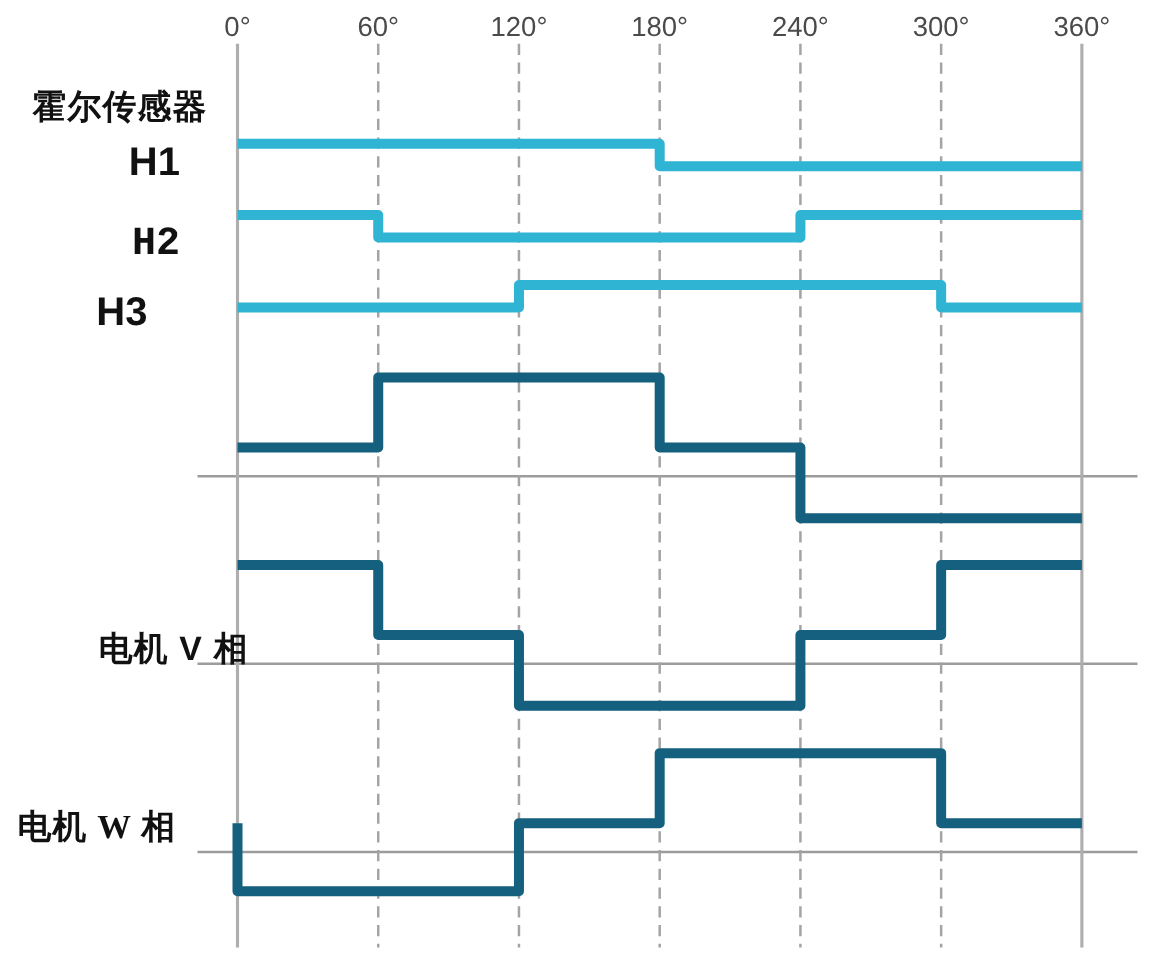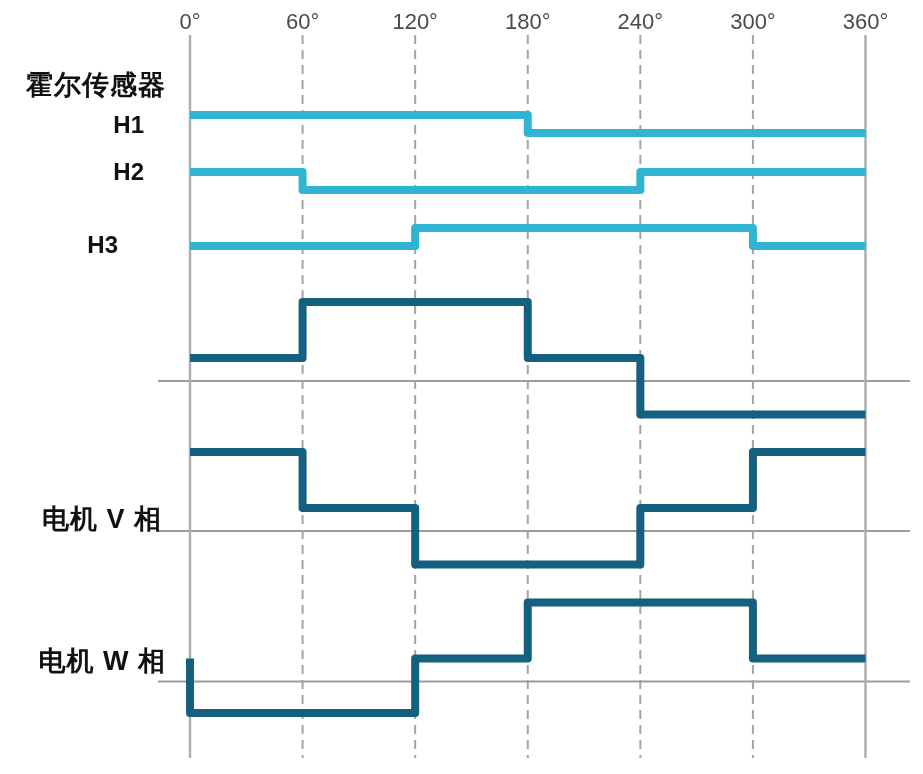--- a/index.html
+++ b/index.html
@@ -15,28 +15,28 @@
   .lbl {
     position: absolute;
     white-space: nowrap;
     font-weight: bold;
     color: #111111;
     line-height: 1;
     text-align: center;
     margin-left: 32px;
   }
   .lbl-cjk { font-size: 27px; letter-spacing: 1px; }
-  .lbl-h   { font-size: 24px; }
+  .lbl-h   { font-size: 32px; }
   #lbl-hall { top: 72px;  right: 757px; }
   #lbl-h1   { top: 113px; right: 779px; }
-  #lbl-h2   { top: 160px; right: 779px; }
+  #lbl-h2   { top: 179px; right: 779px; font-family: Liberation Mono, monospace; }
   #lbl-h3   { top: 233px; right: 805px; }
   #lbl-u    { top: 348px; right: 762px; }
-  #lbl-v    { top: 506px; right: 761px; }
-  #lbl-w    { top: 648px; right: 757px; }
+  #lbl-v    { top: 506px; right: 724px; }
+  #lbl-w    { top: 648px; right: 782px; font-family: Liberation Serif, serif; }
 </style>
 </head>
 <body>
 
 <div class="figure">
   <svg id="chart-svg" width="923" height="774" viewBox="0 0 923 774">
       <line x1="158" x2="910" y1="381" y2="381" stroke="#9c9c9c" stroke-width="2"></line>
       <line x1="158" x2="910" y1="531" y2="531" stroke="#9c9c9c" stroke-width="2"></line>
       <line x1="158" x2="910" y1="681.5" y2="681.5" stroke="#9c9c9c" stroke-width="2"></line>
       <line x1="190" x2="190" y1="35" y2="758" stroke="#aeaeae" stroke-width="2.5"></line>

